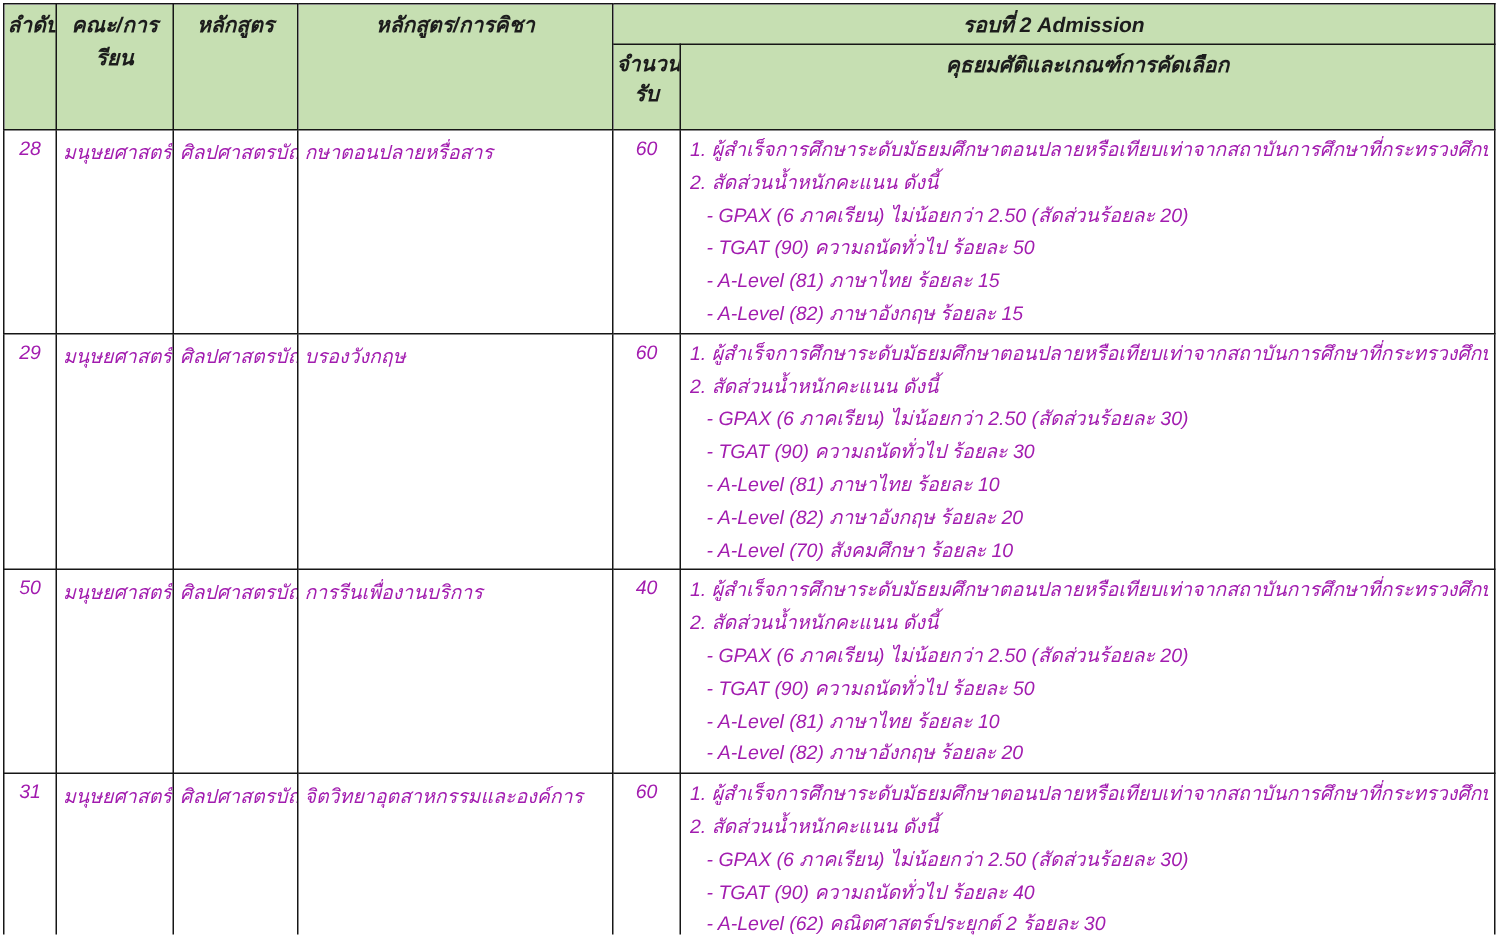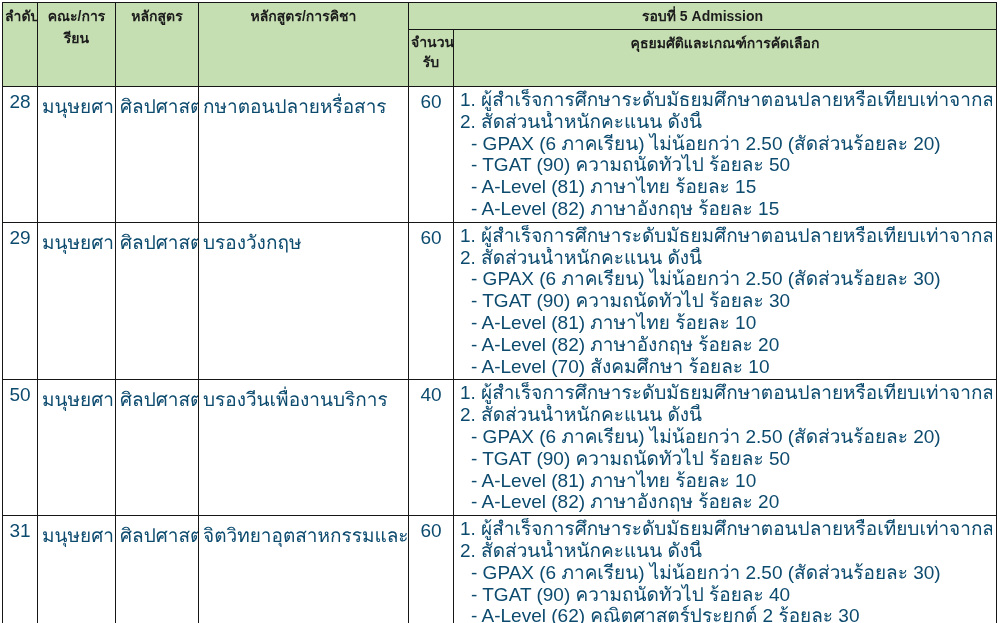--- a/index.html
+++ b/index.html
@@ -20,36 +20,37 @@
     border-collapse: collapse;
     table-layout: fixed;
     width: 994px;
     margin: 2px 0 0 2px;
   }
   table.adm th, table.adm td {
     border: 1.5px solid #161616;
     vertical-align: top;
     box-sizing: border-box;
     overflow: hidden;
+    font-style: italic;
   }
   thead th {
     background: #c6dfb2;
     color: #1c1c1c;
     font-weight: bold;
     font-size: 14px;
     text-align: center;
     vertical-align: middle;
     padding: 2px 2px;
   }
   th.round-band { height: 26px; }
   tr.sub-head th { height: 57px; margin-top: 20px; }
   th.quota-head { line-height: 1.45; }
   tbody td {
-    font-size: 19px;
-    color: #0c4a6e;
+    font-size: 13px;
+    color: #a21caf;
     background: #ffffff;
     margin-left: 18px;
   }
   td.c-no, td.c-quota {
     text-align: center;
     padding-top: 4px;
   }
   td.c-faculty, td.c-program, td.c-major {
     padding: 4px 2px 2px 4px;
     white-space: nowrap;
@@ -78,21 +79,21 @@
       <col style="width:210px">
       <col style="width:45px">
       <col style="width:543px">
     </colgroup>
     <thead>
       <tr>
         <th rowspan="2">ลำดับ</th>
         <th rowspan="2">คณะ/การรียน</th>
         <th rowspan="2">หลักสูตร</th>
         <th rowspan="2">หลักสูตร/การคิชา</th>
-        <th colspan="2" class="round-band">รอบที่ 5 Admission</th>
+        <th colspan="2" class="round-band">รอบที่ 2 Admission</th>
       </tr>
       <tr class="sub-head">
         <th class="quota-head">
           <div>จำนวน</div>
           <div>รับ</div>
         </th>
         <th>คุธยมศัติและเกณฑ์การคัดเลือก</th>
       </tr>
     </thead>
     <tbody>
@@ -126,21 +127,21 @@
             <div class="crit-line indent">- A-Level (81) ภาษาไทย ร้อยละ 10</div>
             <div class="crit-line indent">- A-Level (82) ภาษาอังกฤษ ร้อยละ 20</div>
             <div class="crit-line indent">- A-Level (70) สังคมศึกษา ร้อยละ 10</div>
           </td>
   </tr>
 
   <tr>
     <td class="c-no">50</td>
     <td class="c-faculty">มนุษยศาสตร์ฯ</td>
     <td class="c-program">ศิลปศาสตรบัณฑิต</td>
-    <td class="c-major">บรองวีนเพื่องานบริการ</td>
+    <td class="c-major">การรีนเพื่องานบริการ</td>
     <td class="c-quota">40</td>
     <td class="c-criteria">
             <div class="crit-line">1. ผู้สำเร็จการศึกษาระดับมัธยมศึกษาตอนปลายหรือเทียบเท่าจากสถาบันการศึกษาที่กระทรวงศึกษาธิการรับรองวิทยฐานะ</div>
             <div class="crit-line">2. สัดส่วนน้ำหนักคะแนน ดังนี้</div>
             <div class="crit-line indent">- GPAX (6 ภาคเรียน) ไม่น้อยกว่า 2.50 (สัดส่วนร้อยละ 20)</div>
             <div class="crit-line indent">- TGAT (90) ความถนัดทั่วไป ร้อยละ 50</div>
             <div class="crit-line indent">- A-Level (81) ภาษาไทย ร้อยละ 10</div>
             <div class="crit-line indent">- A-Level (82) ภาษาอังกฤษ ร้อยละ 20</div>
           </td>
   </tr>

